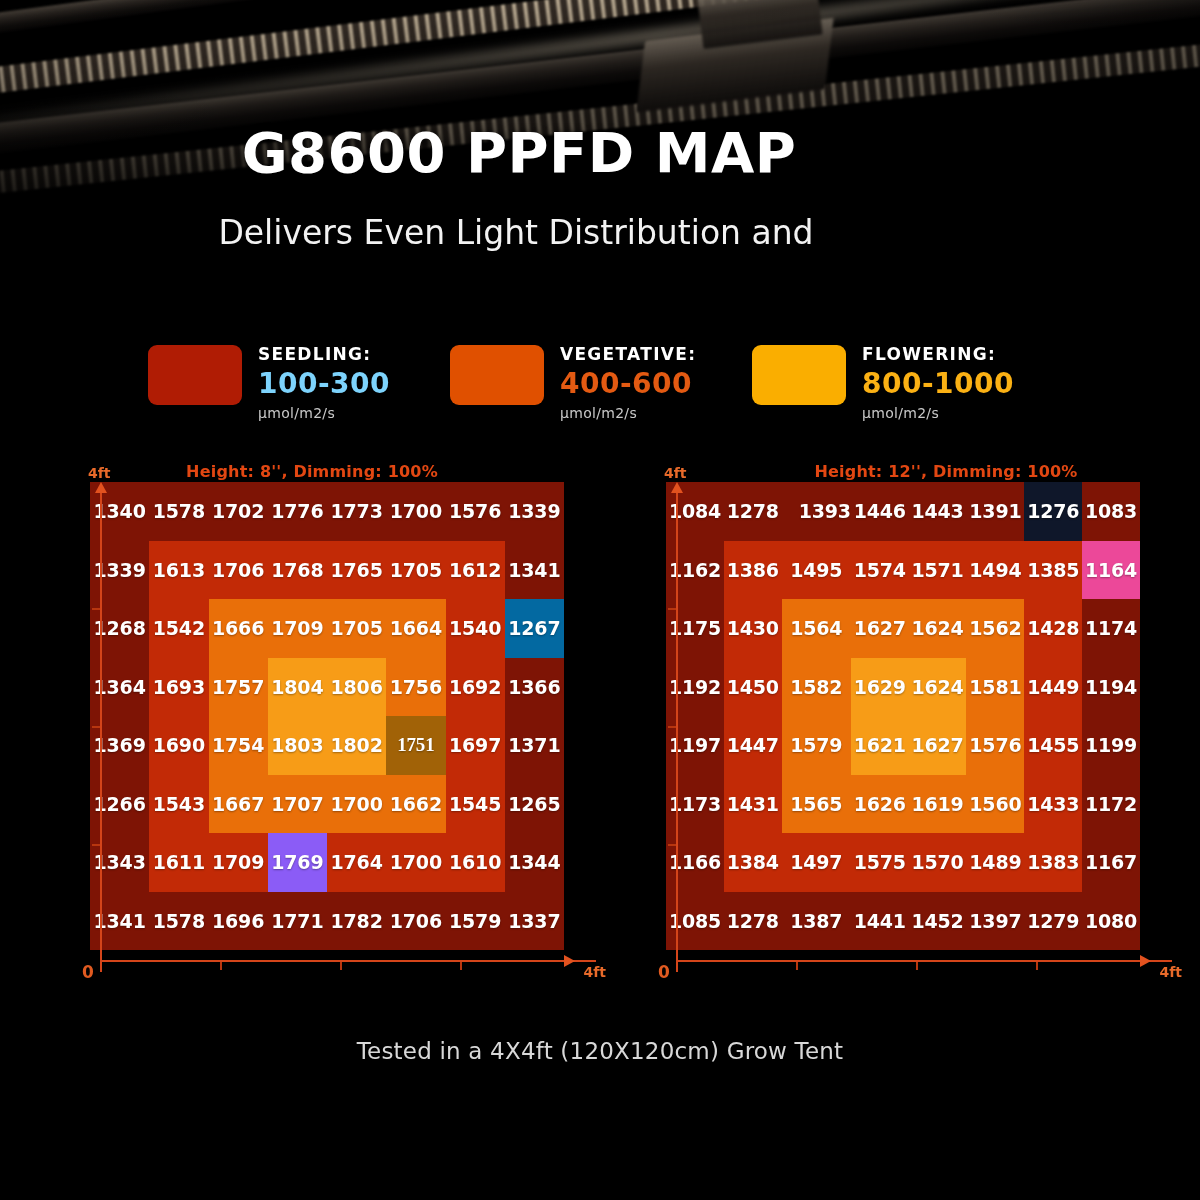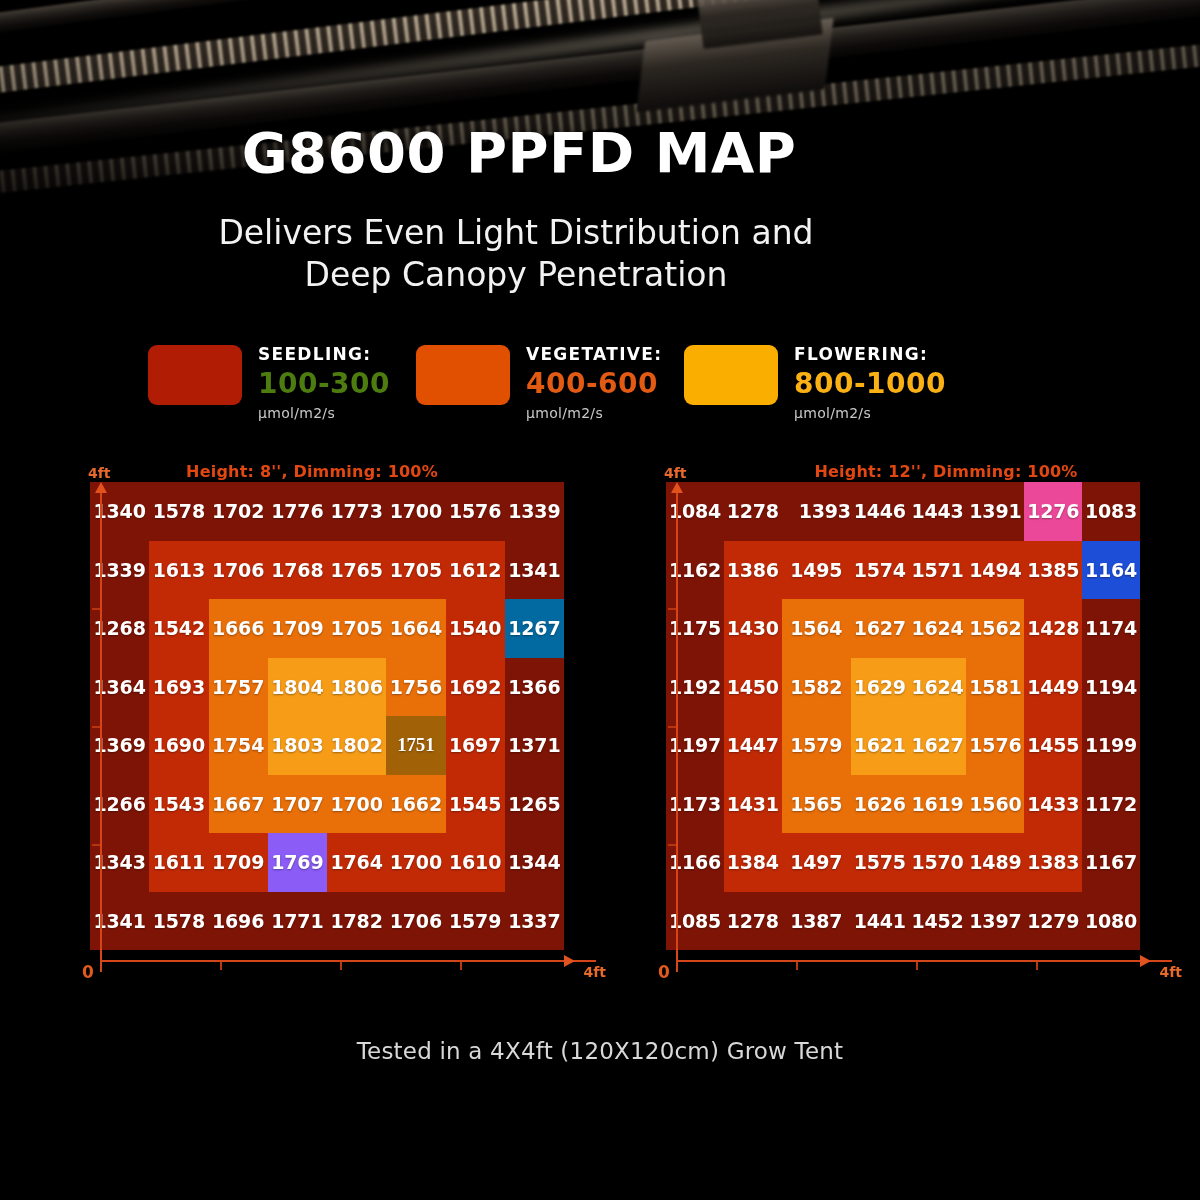--- a/index.html
+++ b/index.html
@@ -51,21 +51,21 @@
     text-shadow:0 2px 10px rgba(0,0,0,.9);
   }
   .subtitle{
     position:absolute;top:212px;left:0;width:1032px;text-align:center;
     color:#f2f2f2;font-size:33px;font-weight:400;line-height:42px;
     text-shadow:0 2px 10px rgba(0,0,0,.9);
   }
 
   
   .legend{position:absolute;top:345px;left:148px;width:906px;height:72px;display:flex;}
-  .legend-item{display:flex;align-items:flex-start;width:268px;}
+  .legend-item{display:flex;align-items:flex-start;width:302px;}
   .swatch{width:94px;height:60px;border-radius:9px;flex:0 0 auto;}
   .legend-text{margin-left:16px;line-height:1;padding-top:1px;}
   .legend-title{color:#fff;font-size:17px;font-weight:700;letter-spacing:1.3px;}
   .legend-range{font-size:28px;font-weight:700;letter-spacing:.5px;margin-top:7px;}
   .legend-unit{color:#c9c9c9;font-size:14px;margin-top:8px;letter-spacing:.3px;}
 
   
   .map{position:absolute;top:462px;}
   .map.left{left:72px;}
   .map.right{left:648px;}
@@ -125,30 +125,29 @@
     <div class="housing" style="left:640px;top:30px;width:190px;height:70px;transform:rotate(-7deg) skewX(-14deg);"></div>
     <div class="housing" style="left:700px;top:-10px;width:120px;height:52px;transform:rotate(-7deg);opacity:.9;"></div>
     <div class="bar" style="top:-30px;transform:rotate(-8deg);height:44px;opacity:.55;"></div>
     <div class="fade"></div>
     <div class="vign"></div>
   </div>
 
   <div class="title">G8600 PPFD MAP</div>
   <div class="subtitle">
     <div>Delivers Even Light Distribution and</div>
-    <div>Deep Canopy Penetration</div>
   </div>
 
   <div class="legend">
 
     <div class="legend-item">
       <div class="swatch" style="background:#b01c04;"></div>
       <div class="legend-text">
         <div class="legend-title">SEEDLING:</div>
-        <div class="legend-range" style="color:#4d7c0f;">100-300</div>
+        <div class="legend-range" style="color:#7dd3fc;">100-300</div>
         <div class="legend-unit">µmol/m2/s</div>
       </div>
     </div>
 
     <div class="legend-item">
       <div class="swatch" style="background:#e05000;"></div>
       <div class="legend-text">
         <div class="legend-title">VEGETATIVE:</div>
         <div class="legend-range" style="color:#e35a12;">400-600</div>
         <div class="legend-unit">µmol/m2/s</div>
@@ -254,30 +253,30 @@
   <div class="map right">
     <div class="map-head">Height: 12'', Dimming: 100%</div>
     <div class="plot">
       <div class="grid">
           <div class="cell" style="background: rgb(126, 20, 5);">1084</div>
           <div class="cell" style="background: rgb(126, 20, 5);">1278</div>
           <div class="cell" style="background: rgb(126, 20, 5); margin-left: 17px;">1393</div>
           <div class="cell" style="background: rgb(126, 20, 5);">1446</div>
           <div class="cell" style="background: rgb(126, 20, 5);">1443</div>
           <div class="cell" style="background: rgb(126, 20, 5);">1391</div>
-          <div class="cell" style="background: #ec4899;">1276</div>
+          <div class="cell" style="background: #0f172a;">1276</div>
           <div class="cell" style="background: rgb(126, 20, 5);">1083</div>
           <div class="cell" style="background: rgb(126, 20, 5);">1162</div>
           <div class="cell" style="background: rgb(194, 42, 6);">1386</div>
           <div class="cell" style="background: rgb(194, 42, 6);">1495</div>
           <div class="cell" style="background: rgb(194, 42, 6);">1574</div>
           <div class="cell" style="background: rgb(194, 42, 6);">1571</div>
           <div class="cell" style="background: rgb(194, 42, 6);">1494</div>
           <div class="cell" style="background: rgb(194, 42, 6);">1385</div>
-          <div class="cell" style="background: #1d4ed8;">1164</div>
+          <div class="cell" style="background: #ec4899;">1164</div>
           <div class="cell" style="background: rgb(126, 20, 5);">1175</div>
           <div class="cell" style="background: rgb(194, 42, 6);">1430</div>
           <div class="cell" style="background: rgb(233, 111, 9);">1564</div>
           <div class="cell" style="background: rgb(233, 111, 9);">1627</div>
           <div class="cell" style="background: rgb(233, 111, 9);">1624</div>
           <div class="cell" style="background: rgb(233, 111, 9);">1562</div>
           <div class="cell" style="background: rgb(194, 42, 6);">1428</div>
           <div class="cell" style="background: rgb(126, 20, 5);">1174</div>
           <div class="cell" style="background: rgb(126, 20, 5);">1192</div>
           <div class="cell" style="background: rgb(194, 42, 6);">1450</div>

